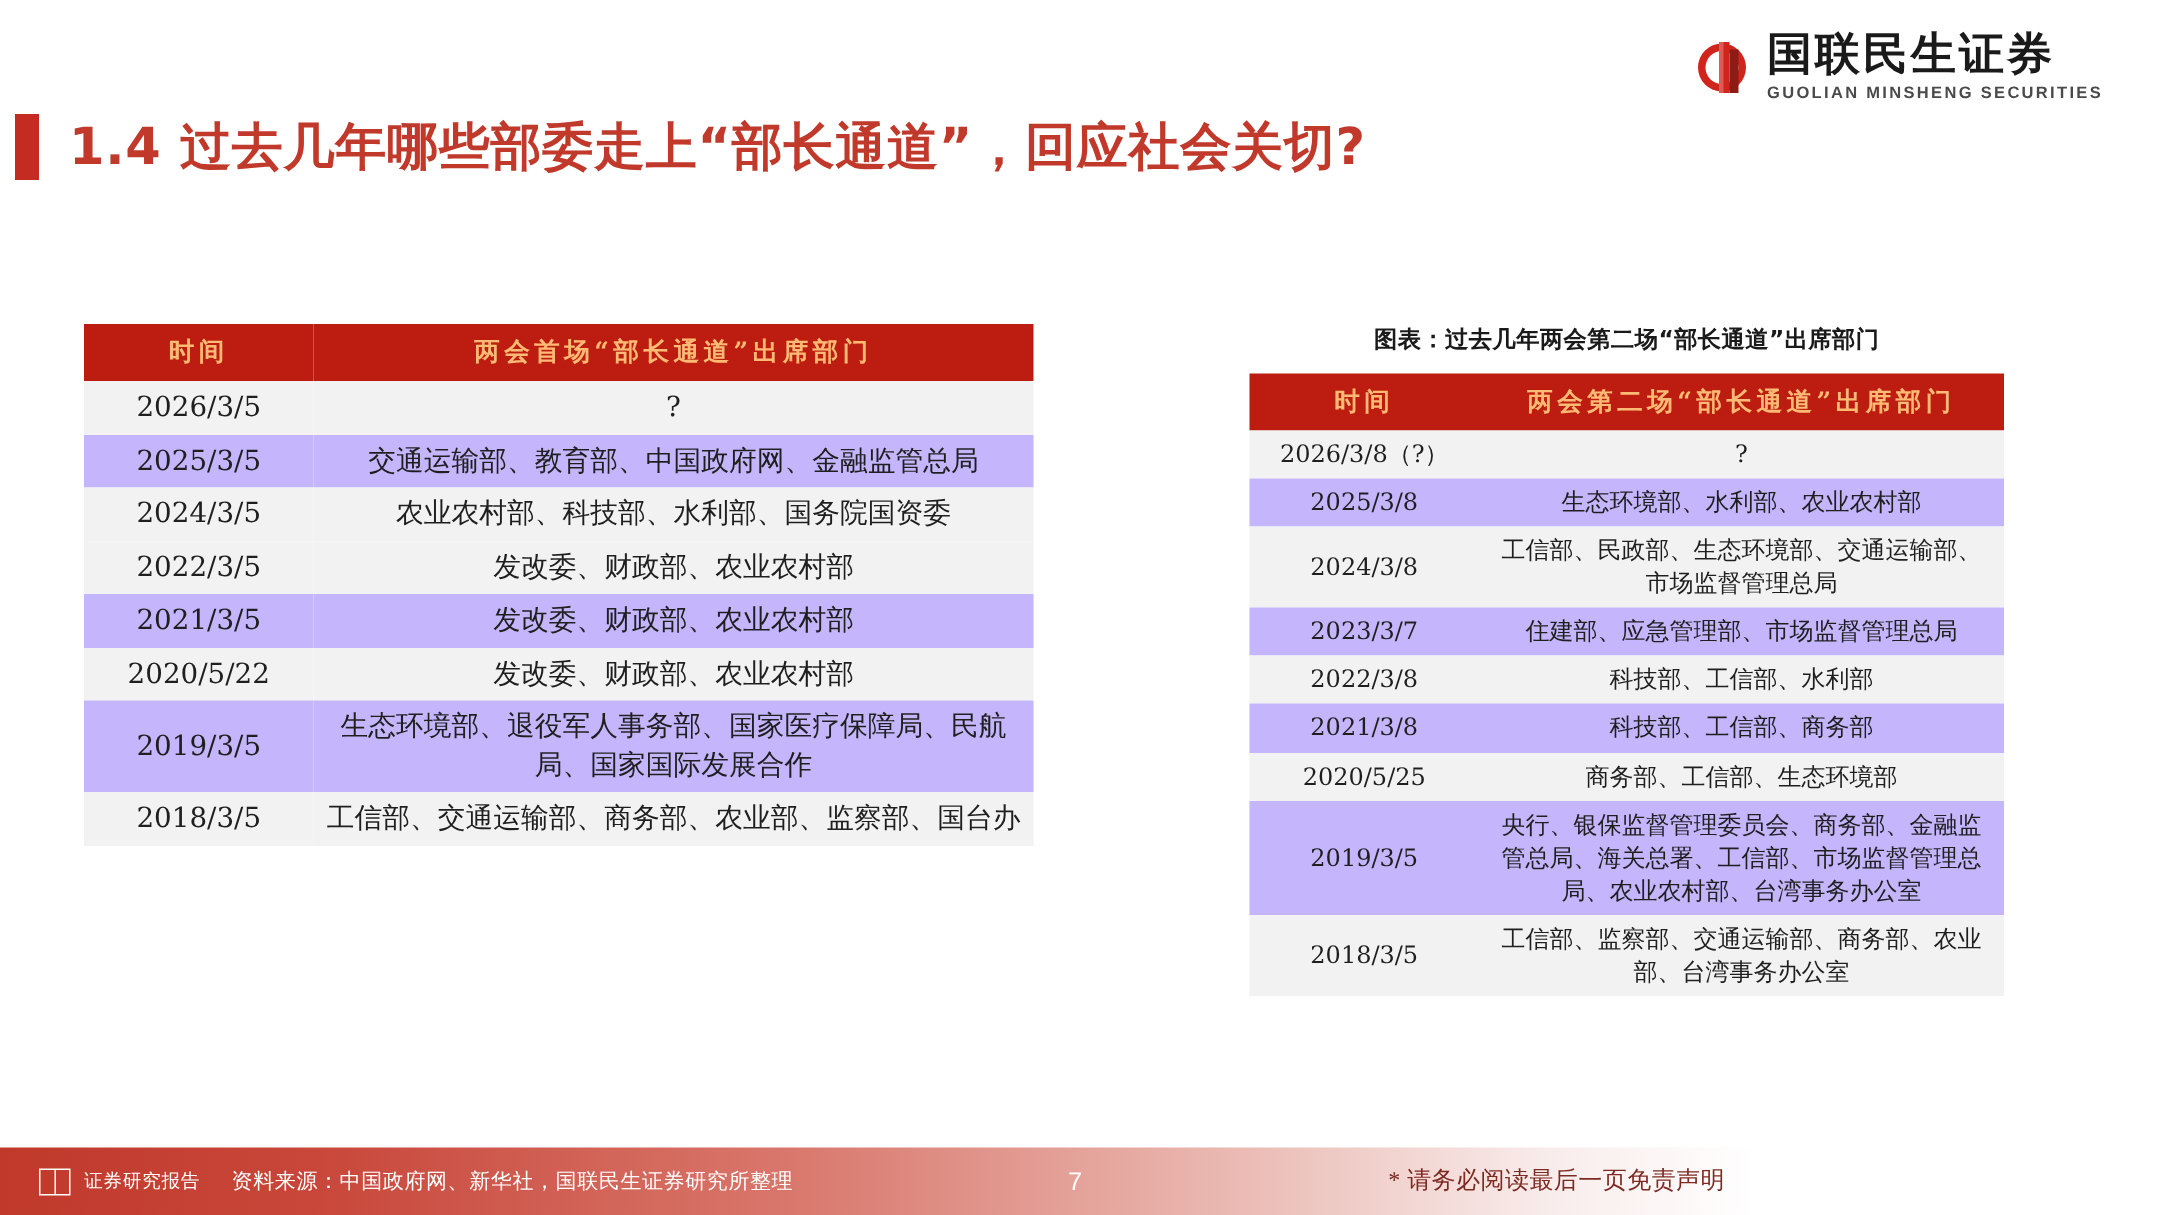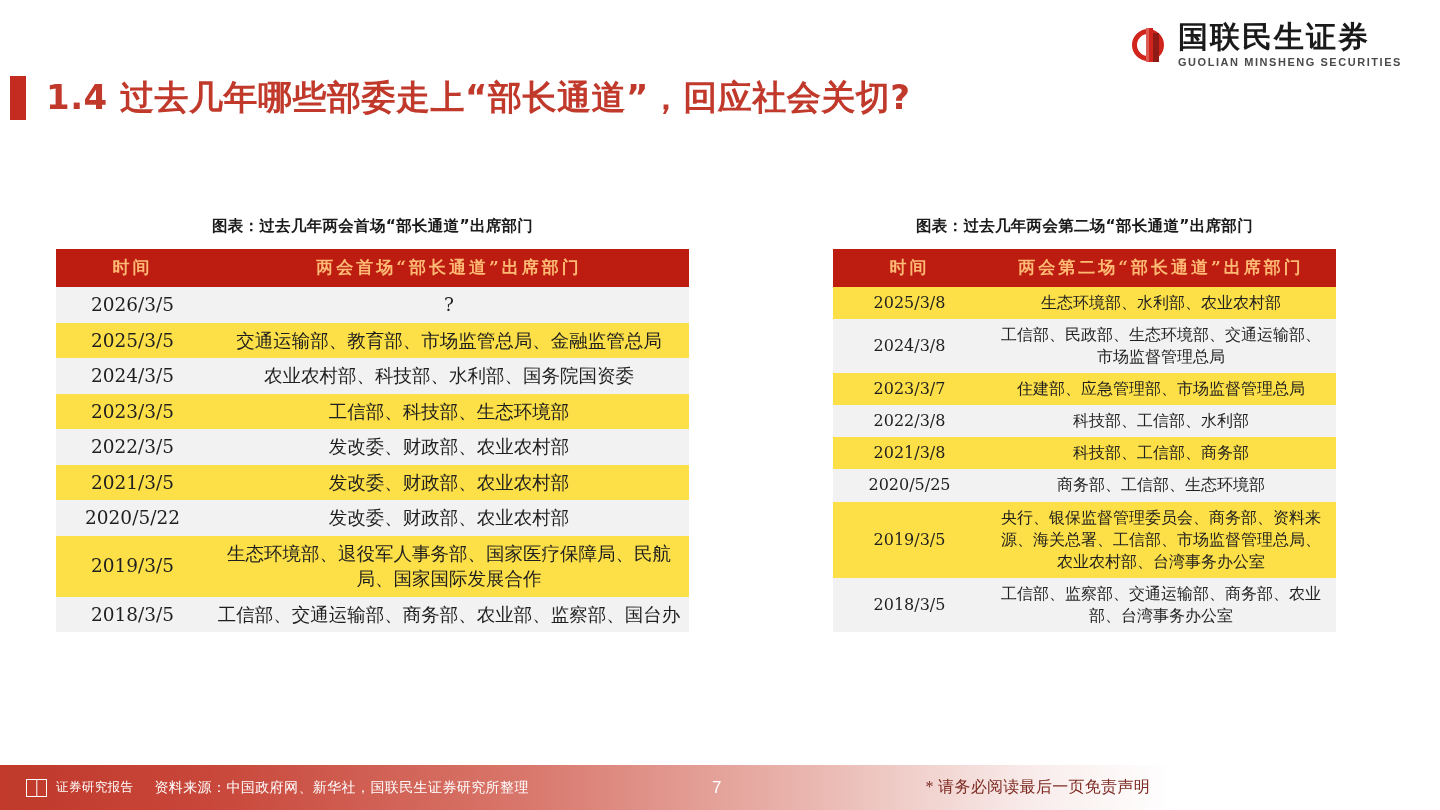--- a/index.html
+++ b/index.html
@@ -114,21 +114,21 @@
     color: #1f1f1f;
     padding: 5px 8px;
     line-height: 1.38;
   }
   .panel-left td  { font-size: 18.5px; }
   .panel-right td { font-size: 16px; }
   .panel-left  th:first-child { width: 145px; }
   .panel-right th:first-child { width: 145px; }
 
   tr.band td { background: #f2f2f2; text-align: center; }
-  tr.plain td { background: #fde047; }
+  tr.plain td { background: #c4b5fd; }
   td.hl { color: #c42b21; }
 
   .cell-date { white-space: nowrap; }
 
   
   .footer {
     position: absolute;
     left: 0;
     bottom: 0;
     width: 1172px;
@@ -205,44 +205,39 @@
   <span class="logo-text-wrap">
     <span class="logo-cn">国联民生证券</span>
     <span class="logo-en">GUOLIAN MINSHENG SECURITIES</span>
   </span>
 </div>
 
 <div class="title-bar"></div>
 <div class="page-title">1.4 过去几年哪些部委走上“部长通道”，回应社会关切?</div>
 
 <div class="panel panel-left">
-  <div class="panel-caption">图表：过去几年两会首场“部长通道”出席部门</div>
   <table class="data-table">
     <thead>
       <tr>
         <th>时间</th>
         <th>两会首场“部长通道”出席部门</th>
       </tr>
     </thead>
     <tbody id="left-body">
         <tr class="band">
           <td class="cell-date hl">2026/3/5</td>
           <td class="hl">?</td>
         </tr>
         <tr class="plain">
           <td class="cell-date hl">2025/3/5</td>
-          <td class="hl">交通运输部、教育部、市场监管总局、金融监管总局</td>
+          <td class="hl">交通运输部、教育部、中国政府网、金融监管总局</td>
         </tr>
         <tr class="band">
           <td class="cell-date">2024/3/5</td>
           <td class="">农业农村部、科技部、水利部、国务院国资委</td>
-        </tr>
-        <tr class="plain">
-          <td class="cell-date">2023/3/5</td>
-          <td class="">工信部、科技部、生态环境部</td>
         </tr>
         <tr class="band">
           <td class="cell-date">2022/3/5</td>
           <td class="">发改委、财政部、农业农村部</td>
         </tr>
         <tr class="plain">
           <td class="cell-date">2021/3/5</td>
           <td class="">发改委、财政部、农业农村部</td>
         </tr>
         <tr class="band">
@@ -264,20 +259,24 @@
 <div class="panel panel-right">
   <div class="panel-caption">图表：过去几年两会第二场“部长通道”出席部门</div>
   <table class="data-table">
     <thead>
       <tr>
         <th>时间</th>
         <th>两会第二场“部长通道”出席部门</th>
       </tr>
     </thead>
     <tbody id="right-body">
+        <tr class="band">
+          <td class="cell-date hl">2026/3/8（?）</td>
+          <td class="hl">?</td>
+        </tr>
         <tr class="plain">
           <td class="cell-date hl">2025/3/8</td>
           <td class="hl">生态环境部、水利部、农业农村部</td>
         </tr>
         <tr class="band">
           <td class="cell-date">2024/3/8</td>
           <td class="">工信部、民政部、生态环境部、交通运输部、市场监督管理总局</td>
         </tr>
         <tr class="plain">
           <td class="cell-date">2023/3/7</td>
@@ -290,21 +289,21 @@
         <tr class="plain">
           <td class="cell-date">2021/3/8</td>
           <td class="">科技部、工信部、商务部</td>
         </tr>
         <tr class="band">
           <td class="cell-date">2020/5/25</td>
           <td class="">商务部、工信部、生态环境部</td>
         </tr>
         <tr class="plain">
           <td class="cell-date">2019/3/5</td>
-          <td class="">央行、银保监督管理委员会、商务部、资料来源、海关总署、工信部、市场监督管理总局、农业农村部、台湾事务办公室</td>
+          <td class="">央行、银保监督管理委员会、商务部、金融监管总局、海关总署、工信部、市场监督管理总局、农业农村部、台湾事务办公室</td>
         </tr>
         <tr class="band">
           <td class="cell-date">2018/3/5</td>
           <td class="">工信部、监察部、交通运输部、商务部、农业部、台湾事务办公室</td>
         </tr>
       </tbody>
   </table>
 </div>
 
 <div class="footer">

